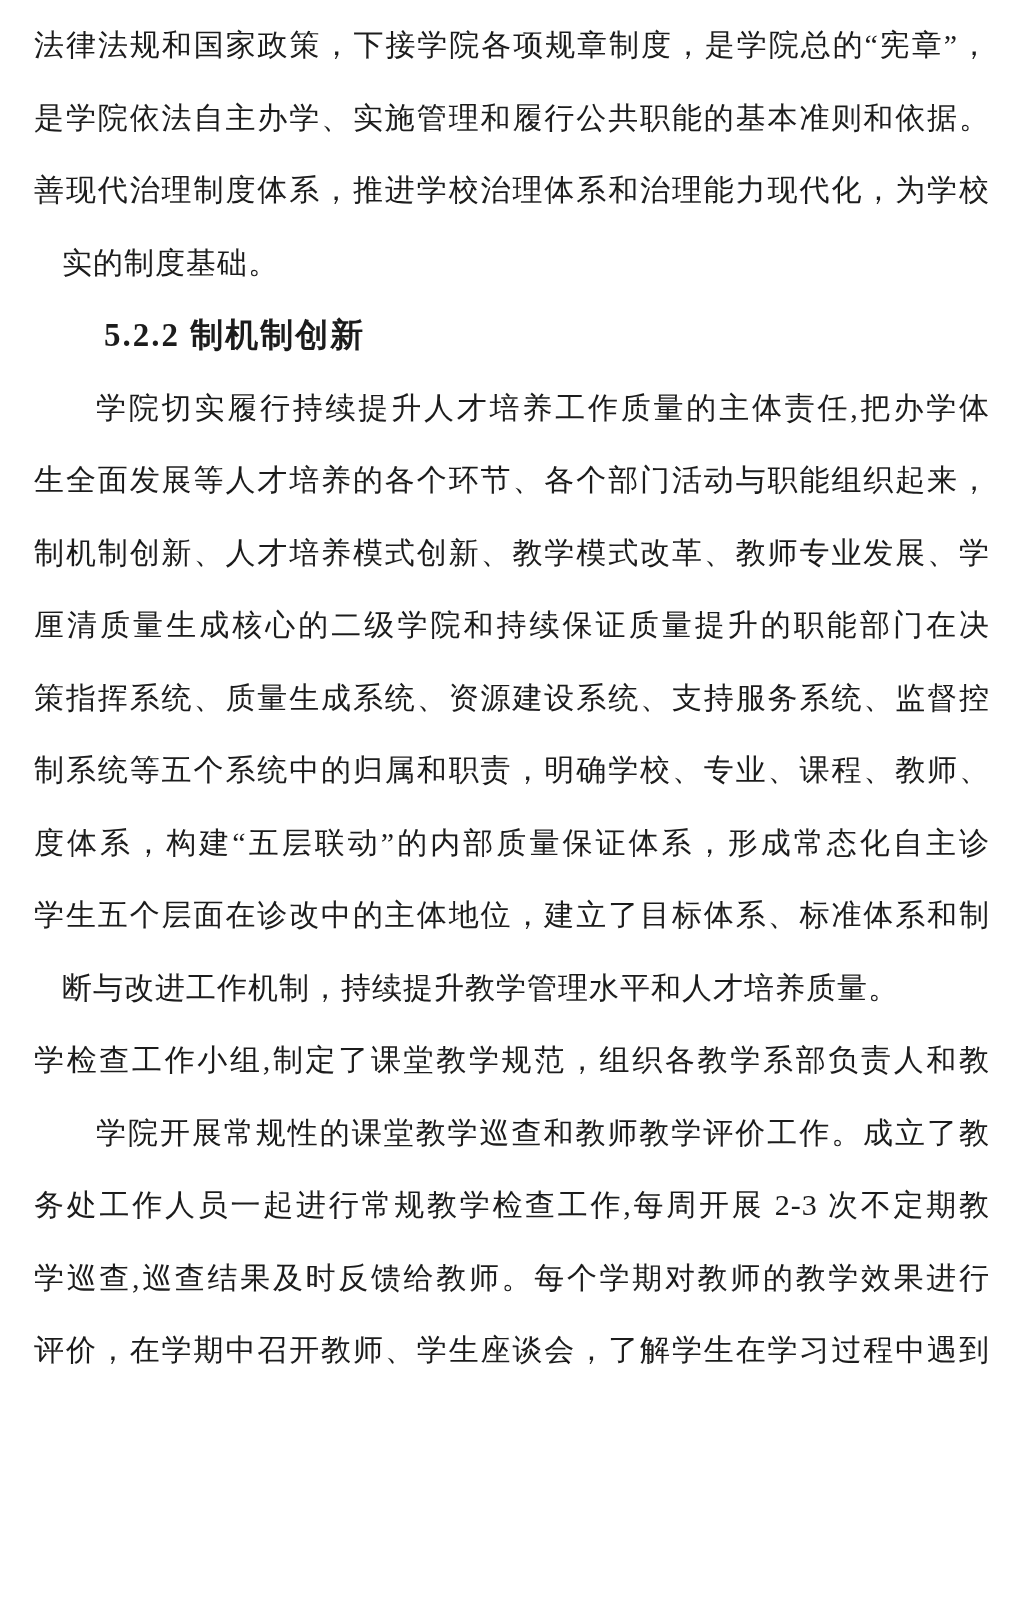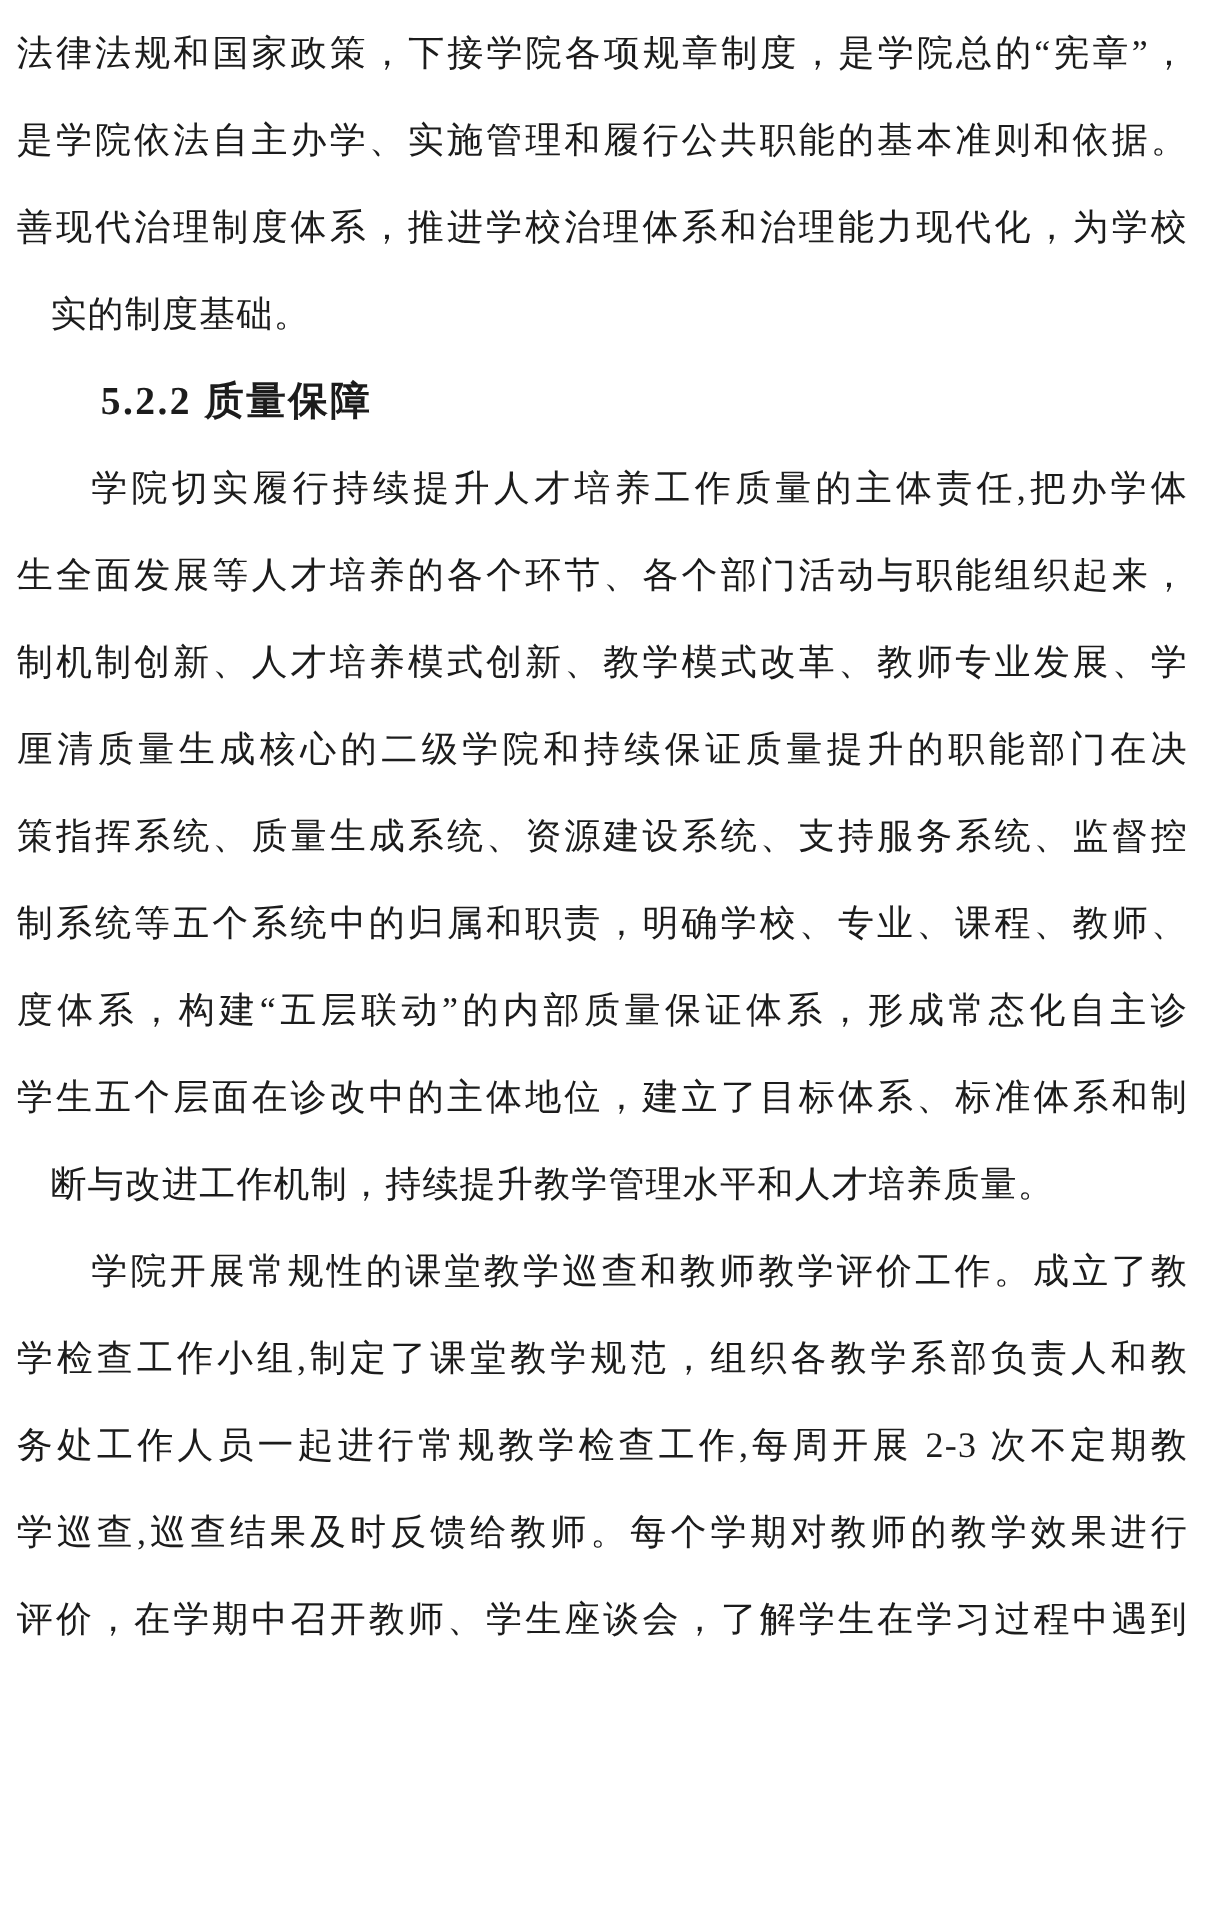--- a/index.html
+++ b/index.html
@@ -6,21 +6,21 @@
   body {
     width: 1024px;
     height: 1599px;
     background: #ffffff;
     font-family: "Liberation Serif", serif;
   }
   .page {
     box-sizing: border-box;
     width: 1024px;
     height: 1599px;
-    padding: 9px 34px 0 14px;
+    padding: 9px 34px 0 34px;
     overflow: hidden;
     background: #ffffff;
     color: #1c1c1c;
   }
   .ln {
     height: 72.5px;
     line-height: 72.5px;
     font-size: 30px;
     letter-spacing: 1px;
     text-align: justify;
@@ -48,35 +48,35 @@
 
 <div class="page">
 
   <div>
     <div class="ln">法律法规和国家政策，下接学院各项规章制度，是学院总的“宪章”，</div>
     <div class="ln">是学院依法自主办学、实施管理和履行公共职能的基本准则和依据。</div>
     <div class="ln">善现代治理制度体系，推进学校治理体系和治理能力现代化，为学校</div>
     <div class="ln short">实的制度基础。</div>
   </div>
 
-  <div class="ln heading">5.2.2 质量保障</div>
+  <div class="ln heading">5.2.2 制机制创新</div>
 
   <div>
     <div class="ln indent">学院切实履行持续提升人才培养工作质量的主体责任,把办学体</div>
     <div class="ln">生全面发展等人才培养的各个环节、各个部门活动与职能组织起来，</div>
     <div class="ln">制机制创新、人才培养模式创新、教学模式改革、教师专业发展、学</div>
     <div class="ln">厘清质量生成核心的二级学院和持续保证质量提升的职能部门在决</div>
     <div class="ln">策指挥系统、质量生成系统、资源建设系统、支持服务系统、监督控</div>
     <div class="ln">制系统等五个系统中的归属和职责，明确学校、专业、课程、教师、</div>
     <div class="ln">度体系，构建“五层联动”的内部质量保证体系，形成常态化自主诊</div>
     <div class="ln">学生五个层面在诊改中的主体地位，建立了目标体系、标准体系和制</div>
     <div class="ln short">断与改进工作机制，持续提升教学管理水平和人才培养质量。</div>
   </div>
 
   <div>
+    <div class="ln">学检查工作小组,制定了课堂教学规范，组织各教学系部负责人和教</div>
     <div class="ln indent">学院开展常规性的课堂教学巡查和教师教学评价工作。成立了教</div>
-    <div class="ln">学检查工作小组,制定了课堂教学规范，组织各教学系部负责人和教</div>
     <div class="ln">务处工作人员一起进行常规教学检查工作,每周开展 2-3 次不定期教</div>
     <div class="ln">学巡查,巡查结果及时反馈给教师。每个学期对教师的教学效果进行</div>
     <div class="ln">评价，在学期中召开教师、学生座谈会，了解学生在学习过程中遇到</div>
   </div>
 
 </div>
 
 </body></html>

